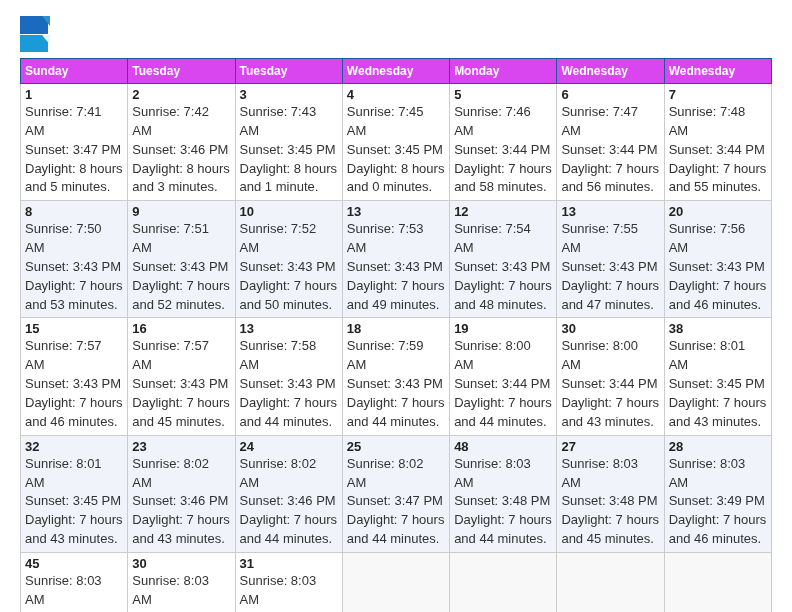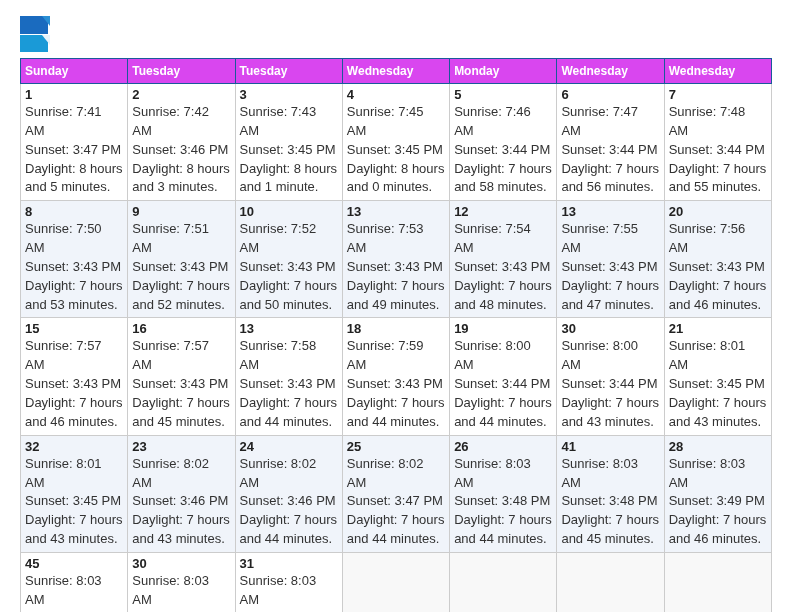--- a/index.html
+++ b/index.html
@@ -292,21 +292,21 @@
       </td>
           <td>
         <span class="day-num">30</span>
         <div class="day-detail">
           Sunrise: 8:00 AM<br>
           Sunset: 3:44 PM<br>
           Daylight: 7 hours and 43 minutes.
         </div>
       </td>
           <td>
-        <span class="day-num">21</span>
+        <span class="day-num">38</span>
         <div class="day-detail">
           Sunrise: 8:01 AM<br>
           Sunset: 3:45 PM<br>
           Daylight: 7 hours and 43 minutes.
         </div>
       </td>
         </tr>
         <tr>
           <td>
         <span class="day-num">32</span>
@@ -334,29 +334,29 @@
       </td>
           <td>
         <span class="day-num">25</span>
         <div class="day-detail">
           Sunrise: 8:02 AM<br>
           Sunset: 3:47 PM<br>
           Daylight: 7 hours and 44 minutes.
         </div>
       </td>
           <td>
-        <span class="day-num">26</span>
+        <span class="day-num">48</span>
         <div class="day-detail">
           Sunrise: 8:03 AM<br>
           Sunset: 3:48 PM<br>
           Daylight: 7 hours and 44 minutes.
         </div>
       </td>
           <td>
-        <span class="day-num">41</span>
+        <span class="day-num">27</span>
         <div class="day-detail">
           Sunrise: 8:03 AM<br>
           Sunset: 3:48 PM<br>
           Daylight: 7 hours and 45 minutes.
         </div>
       </td>
           <td>
         <span class="day-num">28</span>
         <div class="day-detail">
           Sunrise: 8:03 AM<br>

